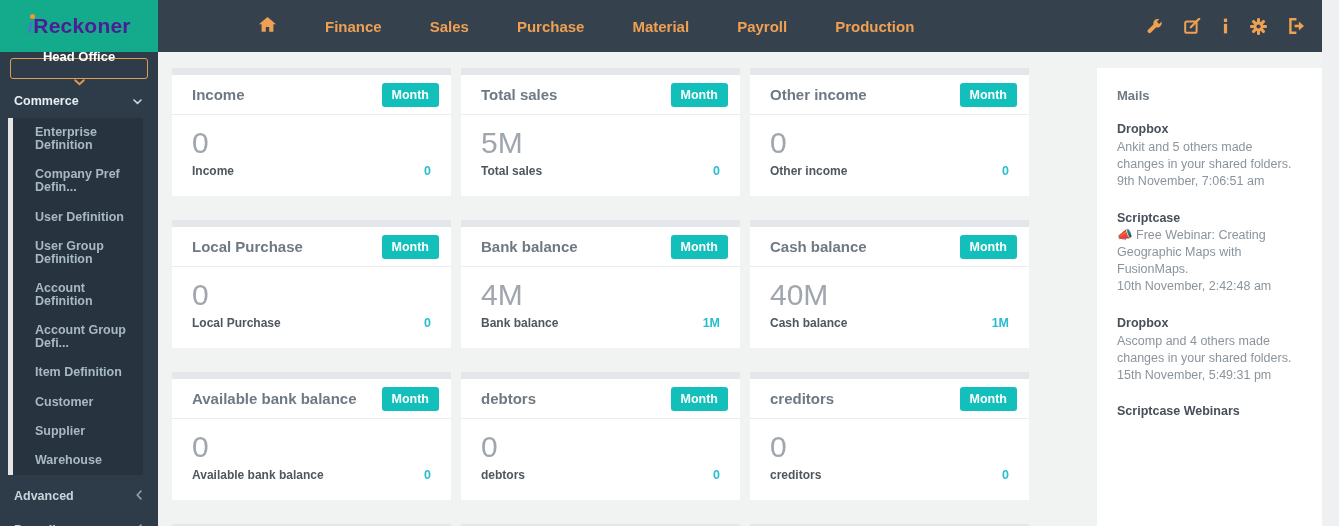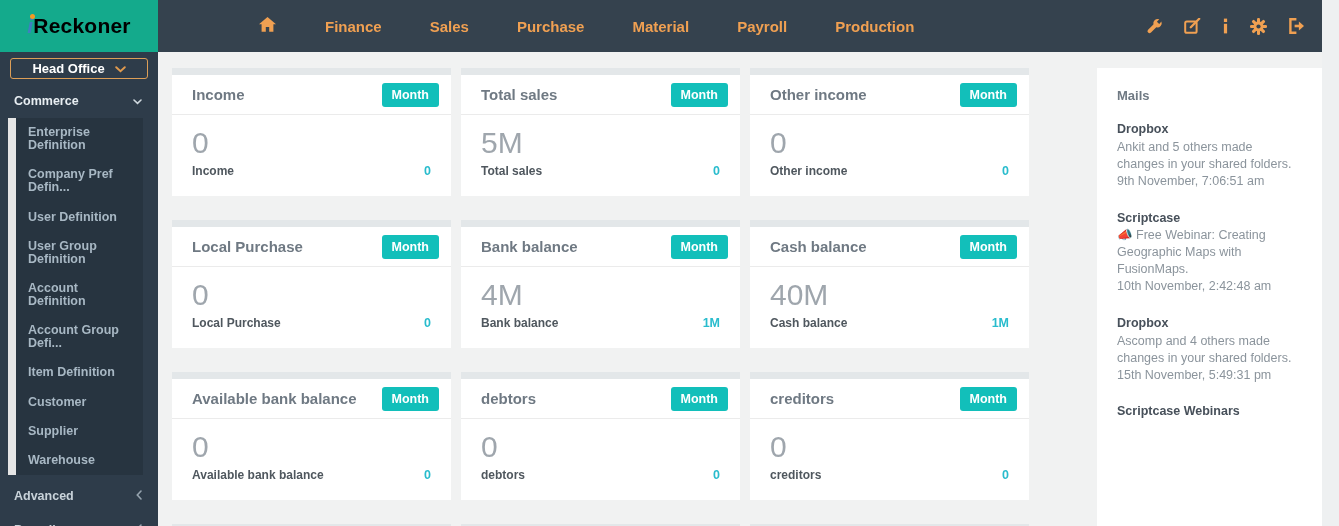--- a/index.html
+++ b/index.html
@@ -14,21 +14,21 @@
   .logo {
     width: 158px; height: 52px; background: #14aa8c;
     display: flex; align-items: center; justify-content: center;
     font-size: 21px; font-weight: 700; letter-spacing: .2px;
   }
   .logo-i { color: #3f7fc1; font-style: italic; position: relative; }
   .logo-i::after {
     content: ""; position: absolute; top: 0px; left: 3px;
     width: 5px; height: 5px; border-radius: 50%; background: #f59a23;
   }
-  .logo-rest { color: #000000; }
+  .logo-rest { color: #4c1d95; }
   .navbar {
     flex: 1; background: #35424e; display: flex; align-items: center;
   }
   .nav-links { display: flex; align-items: center; gap: 48px; margin-left: 100px; }
   .nav-link {
     color: #f0a052; font-size: 15px; font-weight: 700; text-decoration: none;
     cursor: pointer; white-space: nowrap;
   }
   .nav-home { display: flex; align-items: center; cursor: pointer; }
   .nav-icons { margin-left: auto; display: flex; align-items: center; gap: 21px; padding-right: 34px; }
@@ -37,31 +37,31 @@
   
   .app { display: flex; height: 474px; }
 
   
   .sidebar { width: 158px; background: #2e3c4a; flex-shrink: 0; }
   .office-btn {
     margin: 6px 10px 7px; width: 138px; height: 21px;
     background: transparent; border: 1px solid #dc9e57; border-radius: 3px;
     color: #ffffff; font-weight: 700; font-size: 13px;
     display: flex; align-items: center; justify-content: center; gap: 10px;
-    cursor: pointer; font-family: inherit;
+    cursor: pointer; font-family: inherit; flex-direction: column;
   }
   .section-head {
     display: flex; align-items: center; justify-content: space-between;
     padding: 8px 16px 8px 14px; cursor: pointer;
     color: #e8eef2; font-size: 12.5px; font-weight: 700; gap: 20px;
   }
   .section-head.dim { color: #c9d3da; padding-top: 10px; padding-bottom: 10px; }
   .submenu {
     margin: 2px 15px 4px 8px; background: #273440;
-    border-left: 8px solid #e5e5e5; list-style: none;
+    border-left: 5px solid #e5e5e5; list-style: none; padding-left: 10px;
   }
   .submenu-item {
     padding: 8px 6px 8px 12px; font-size: 12.5px; font-weight: 600;
     color: #a8b8c4; cursor: pointer; line-height: 1.05;
   }
 
   
   .main { flex: 1; display: flex; padding: 16px 0 0 14px; overflow: hidden; }
   .cards-grid {
     display: grid; grid-template-columns: repeat(3, 279px);

